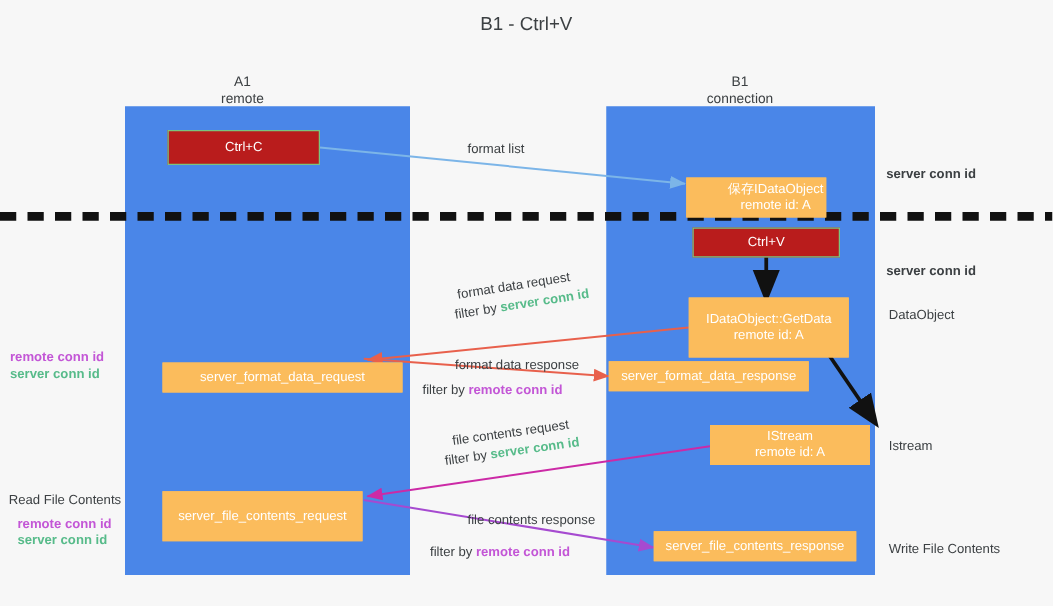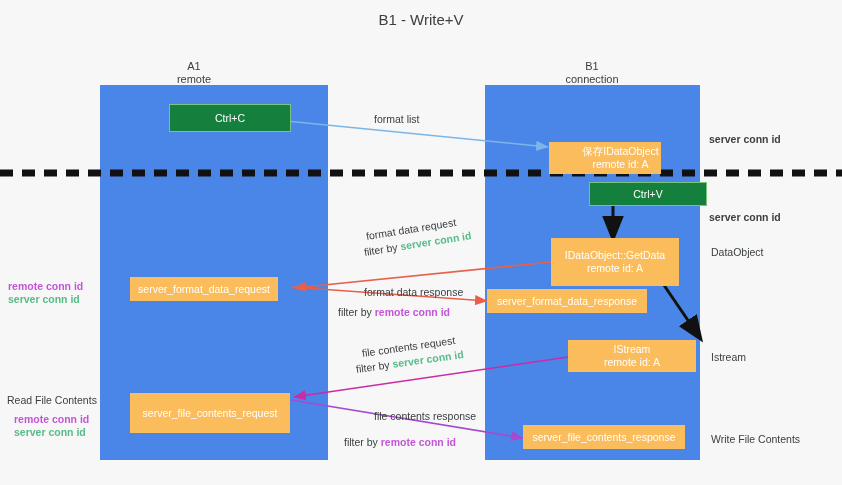--- a/index.html
+++ b/index.html
@@ -69,21 +69,21 @@
     flex-direction: column;
     align-items: center;
     justify-content: center;
     color: #ffffff;
     font-size: 10.5px;
     line-height: 13px;
     text-align: center;
     border: 1px solid rgba(255,255,255,0.35);
   }
   .box.orange { background: #fbbc5c; border-color: #fbbc5c; }
-  .box.green  { background: #15803d; border-color: #7ac47f; margin-left: 35px; }
+  .box.green  { background: #b91c1c; border-color: #7ac47f; }
   .box .l2 { font-size: 10.5px; }
 
   
   .edge-label {
     position: absolute;
     font-size: 10.5px;
     color: #3c4043;
     line-height: 14px;
     white-space: nowrap;
   }
@@ -111,21 +111,21 @@
     line-height: 14px;
     white-space: nowrap;
   }
 </style>
 </head>
 <body>
 
 <div id="stage">
 
   <div class="title">
-    <div>B1 - Write+V</div>
+    <div>B1 - Ctrl+V</div>
   </div>
 
   <div class="col-head" style="left:114px; top:60px;">
     <div>A1</div>
     <div>remote</div>
   </div>
   <div class="col-head" style="left:512px; top:60px;text-align:center;">
     <div>B1</div>
     <div>connection</div>
   </div>
@@ -180,21 +180,21 @@
 
   <div class="box green" style="left:554px; top:182px; width:118px; height:24px;">
     <div>Ctrl+V</div>
   </div>
 
   <div class="box orange" style="left:551px; top:238px; width:128px; height:48px;">
     <div>IDataObject::GetData</div>
     <div class="l2">remote id: A</div>
   </div>
 
-  <div class="box orange" style="left:130px; top:277px; width:148px; height:24px;align-items:center;">
+  <div class="box orange" style="left:130px; top:290px; width:192px; height:24px;align-items:center;">
     <div>server_format_data_request</div>
   </div>
 
   <div class="box orange" style="left:487px; top:289px; width:160px; height:24px;">
     <div>server_format_data_response</div>
   </div>
 
   <div class="box orange" style="left:568px; top:340px; width:128px; height:32px;">
     <div>IStream</div>
     <div class="l2">remote id: A</div>

